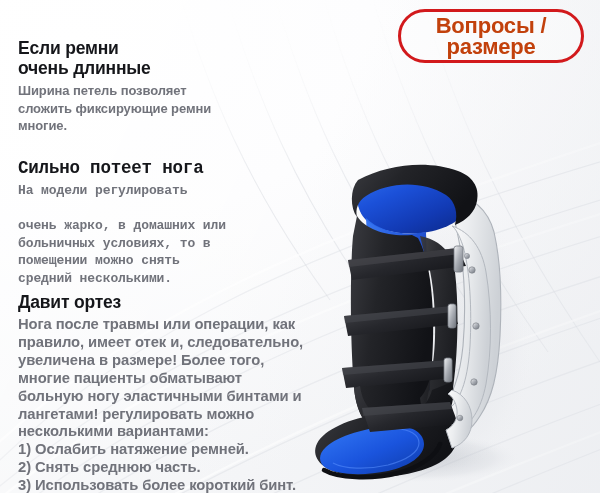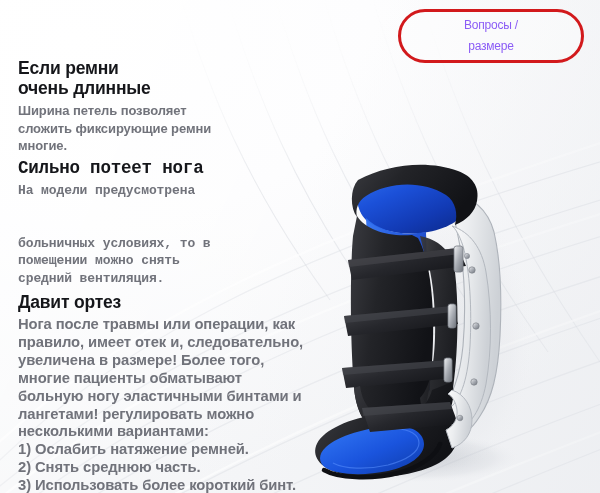--- a/index.html
+++ b/index.html
@@ -49,21 +49,21 @@
   .block p {
     margin: 0;
     font-size: 13px;
     line-height: 17.6px;
     font-weight: bold;
     color: #71737b;
     letter-spacing: -0.1px;
   }
   .block p.tight { line-height: 17.4px; }
 
-  #block-straps { top: 38px; width: 260px; margin-top: 20px; }
+  #block-straps { top: 38px; width: 260px; }
   #block-sweat  { top: 158px; width: 262px; font-family: Liberation Mono, monospace; }
   #block-press  { top: 292px; width: 318px; }
 
   #block-press p { font-size: 14.8px; line-height: 17.9px; }
 
   
   .badge {
     position: absolute;
     left: 398px;
     top: 9px;
@@ -71,24 +71,24 @@
     height: 54px;
     border: 3.5px solid #d2191c;
     border-radius: 30px;
     background: rgba(255,255,255,0.35);
     display: flex;
     align-items: center;
     justify-content: center;
     box-sizing: border-box;
   }
   .badge-text {
-    font-size: 12px;
+    font-size: 22px;
     line-height: 21px;
-    font-weight: normal;
-    color: #8b5cf6;
+    font-weight: bold;
+    color: #c2410c;
     text-align: center;
     letter-spacing: -0.2px;
   }
 
   
   .product {
     position: absolute;
     left: 300px;
     top: 140px;
     width: 300px;
@@ -263,21 +263,21 @@
 
   <div class="content">
 
     <div class="block" id="block-straps">
       <h2><span>Если ремни</span><br><span>очень длинные</span></h2>
       <p><span>Ширина петель позволяет</span><br><span>сложить фиксирующие ремни</span><br><span>многие.</span></p>
     </div>
 
     <div class="block" id="block-sweat">
       <h2>Сильно потеет нога</h2>
-      <p><span>На модели предусмотрена</span><br><br><br><span>больничных условиях, то в</span><br><span>помещении можно снять</span><br><span>средний вентиляция.</span></p>
+      <p><span>На модели регулировать</span><br><br><span>очень жарко, в домашних или</span><br><span>больничных условиях, то в</span><br><span>помещении можно снять</span><br><span>средний несколькими.</span></p>
     </div>
 
     <div class="block" id="block-press">
       <h2>Давит ортез</h2>
       <p class="tight"><span>Нога после травмы или операции, как</span><br><span>правило, имеет отек и, следовательно,</span><br><span>увеличена в размере! Более того,</span><br><span>многие пациенты обматывают</span><br><span>больную ногу эластичными бинтами и</span><br><span>лангетами! регулировать можно</span><br><span>несколькими вариантами:</span><br><span>1) Ослабить натяжение ремней.</span><br><span>2) Снять среднюю часть.</span><br><span>3) Использовать  более короткий бинт.</span></p>
     </div>
 
   </div>
 
   <div class="badge">

